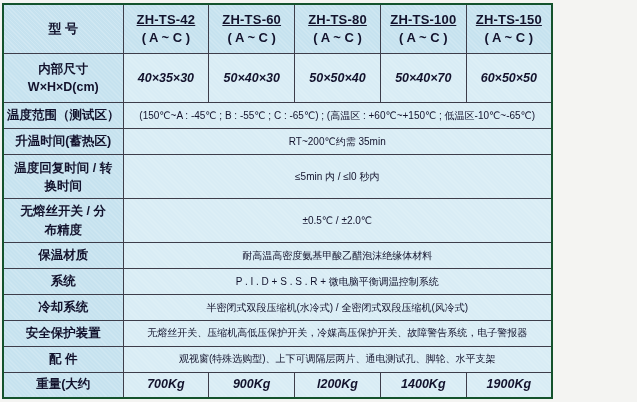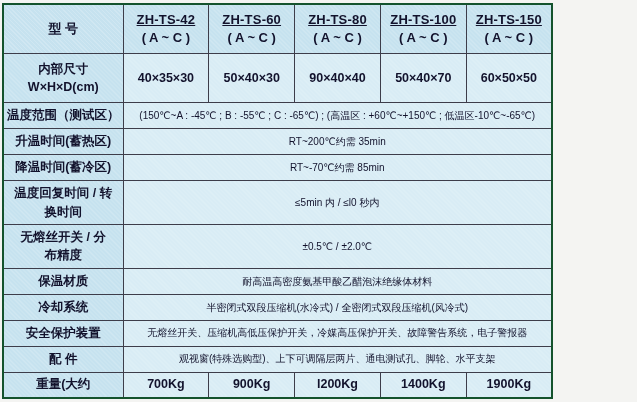--- a/index.html
+++ b/index.html
@@ -31,21 +31,21 @@
   }
   td.label, tr.r-model td{
     background:#c6e2ef;
     background-image:repeating-linear-gradient(45deg, rgba(255,255,255,.18) 0 1px, rgba(0,0,0,0) 1px 3px);
     font-weight:bold;
   }
   tr.r-model td{font-size:13px;}
   tr.h42{height:42px;}
   tr.h36{height:36px;}
   tr.h22{height:22px;}
-  td.num{font-weight:bold;}
+  td.num{font-weight:bold;font-style:italic;}
   td.long{font-weight:normal;font-size:10px;}
   .mname{font-weight:bold;letter-spacing:.2px;text-decoration:underline;}
   .mrange{font-weight:bold;}
   .lbl2{line-height:1.45;}
 </style>
 </head>
 <body>
 
 <table class="spec">
   <colgroup>
@@ -82,40 +82,36 @@
       </td>
     </tr>
 
     <tr class="h42">
       <td class="label">
         <div class="lbl2">内部尺寸</div>
         <div class="lbl2">W×H×D(cm)</div>
       </td>
       <td class="num">40×35×30</td>
       <td class="num">50×40×30</td>
-      <td class="num">90×40×40</td>
+      <td class="num">50×50×40</td>
       <td class="num">50×40×70</td>
       <td class="num">60×50×50</td>
     </tr>
 
 
     <tr class="h22">
       <td class="label">温度范围（测试区）</td>
       <td class="long" colspan="5">(150℃~A : -45℃ ; B : -55℃ ; C : -65℃) ; (高温区 : +60℃~+150℃ ; 低温区-10℃~-65℃)</td>
     </tr>
 
     <tr class="h22">
       <td class="label">升温时间(蓄热区)</td>
       <td class="long" colspan="5">RT~200℃约需 35min</td>
     </tr>
 
-    <tr class="h22">
-      <td class="label">降温时间(蓄冷区)</td>
-      <td class="long" colspan="5">RT~-70℃约需 85min</td>
-    </tr>
 
     <tr class="h36">
       <td class="label">
         <div class="lbl2">温度回复时间 / 转</div>
         <div class="lbl2">换时间</div>
       </td>
       <td class="long" colspan="5">≤5min 内 / ≤l0 秒内</td>
     </tr>
 
     <tr class="h36">
@@ -124,20 +120,24 @@
         <div class="lbl2">布精度</div>
       </td>
       <td class="long" colspan="5">±0.5℃ / ±2.0℃</td>
     </tr>
 
     <tr class="h22">
       <td class="label">保温材质</td>
       <td class="long" colspan="5">耐高温高密度氨基甲酸乙醋泡沫绝缘体材料</td>
     </tr>
 
+    <tr class="h22">
+      <td class="label">系统</td>
+      <td class="long" colspan="5">P . I . D + S . S . R +  微电脑平衡调温控制系统</td>
+    </tr>
 
     <tr class="h22">
       <td class="label">冷却系统</td>
       <td class="long" colspan="5">半密闭式双段压缩机(水冷式) / 全密闭式双段压缩机(风冷式)</td>
     </tr>
 
     <tr class="h22">
       <td class="label">安全保护装置</td>
       <td class="long" colspan="5">无熔丝开关、压缩机高低压保护开关，冷媒高压保护开关、故障警告系统，电子警报器</td>
     </tr>

